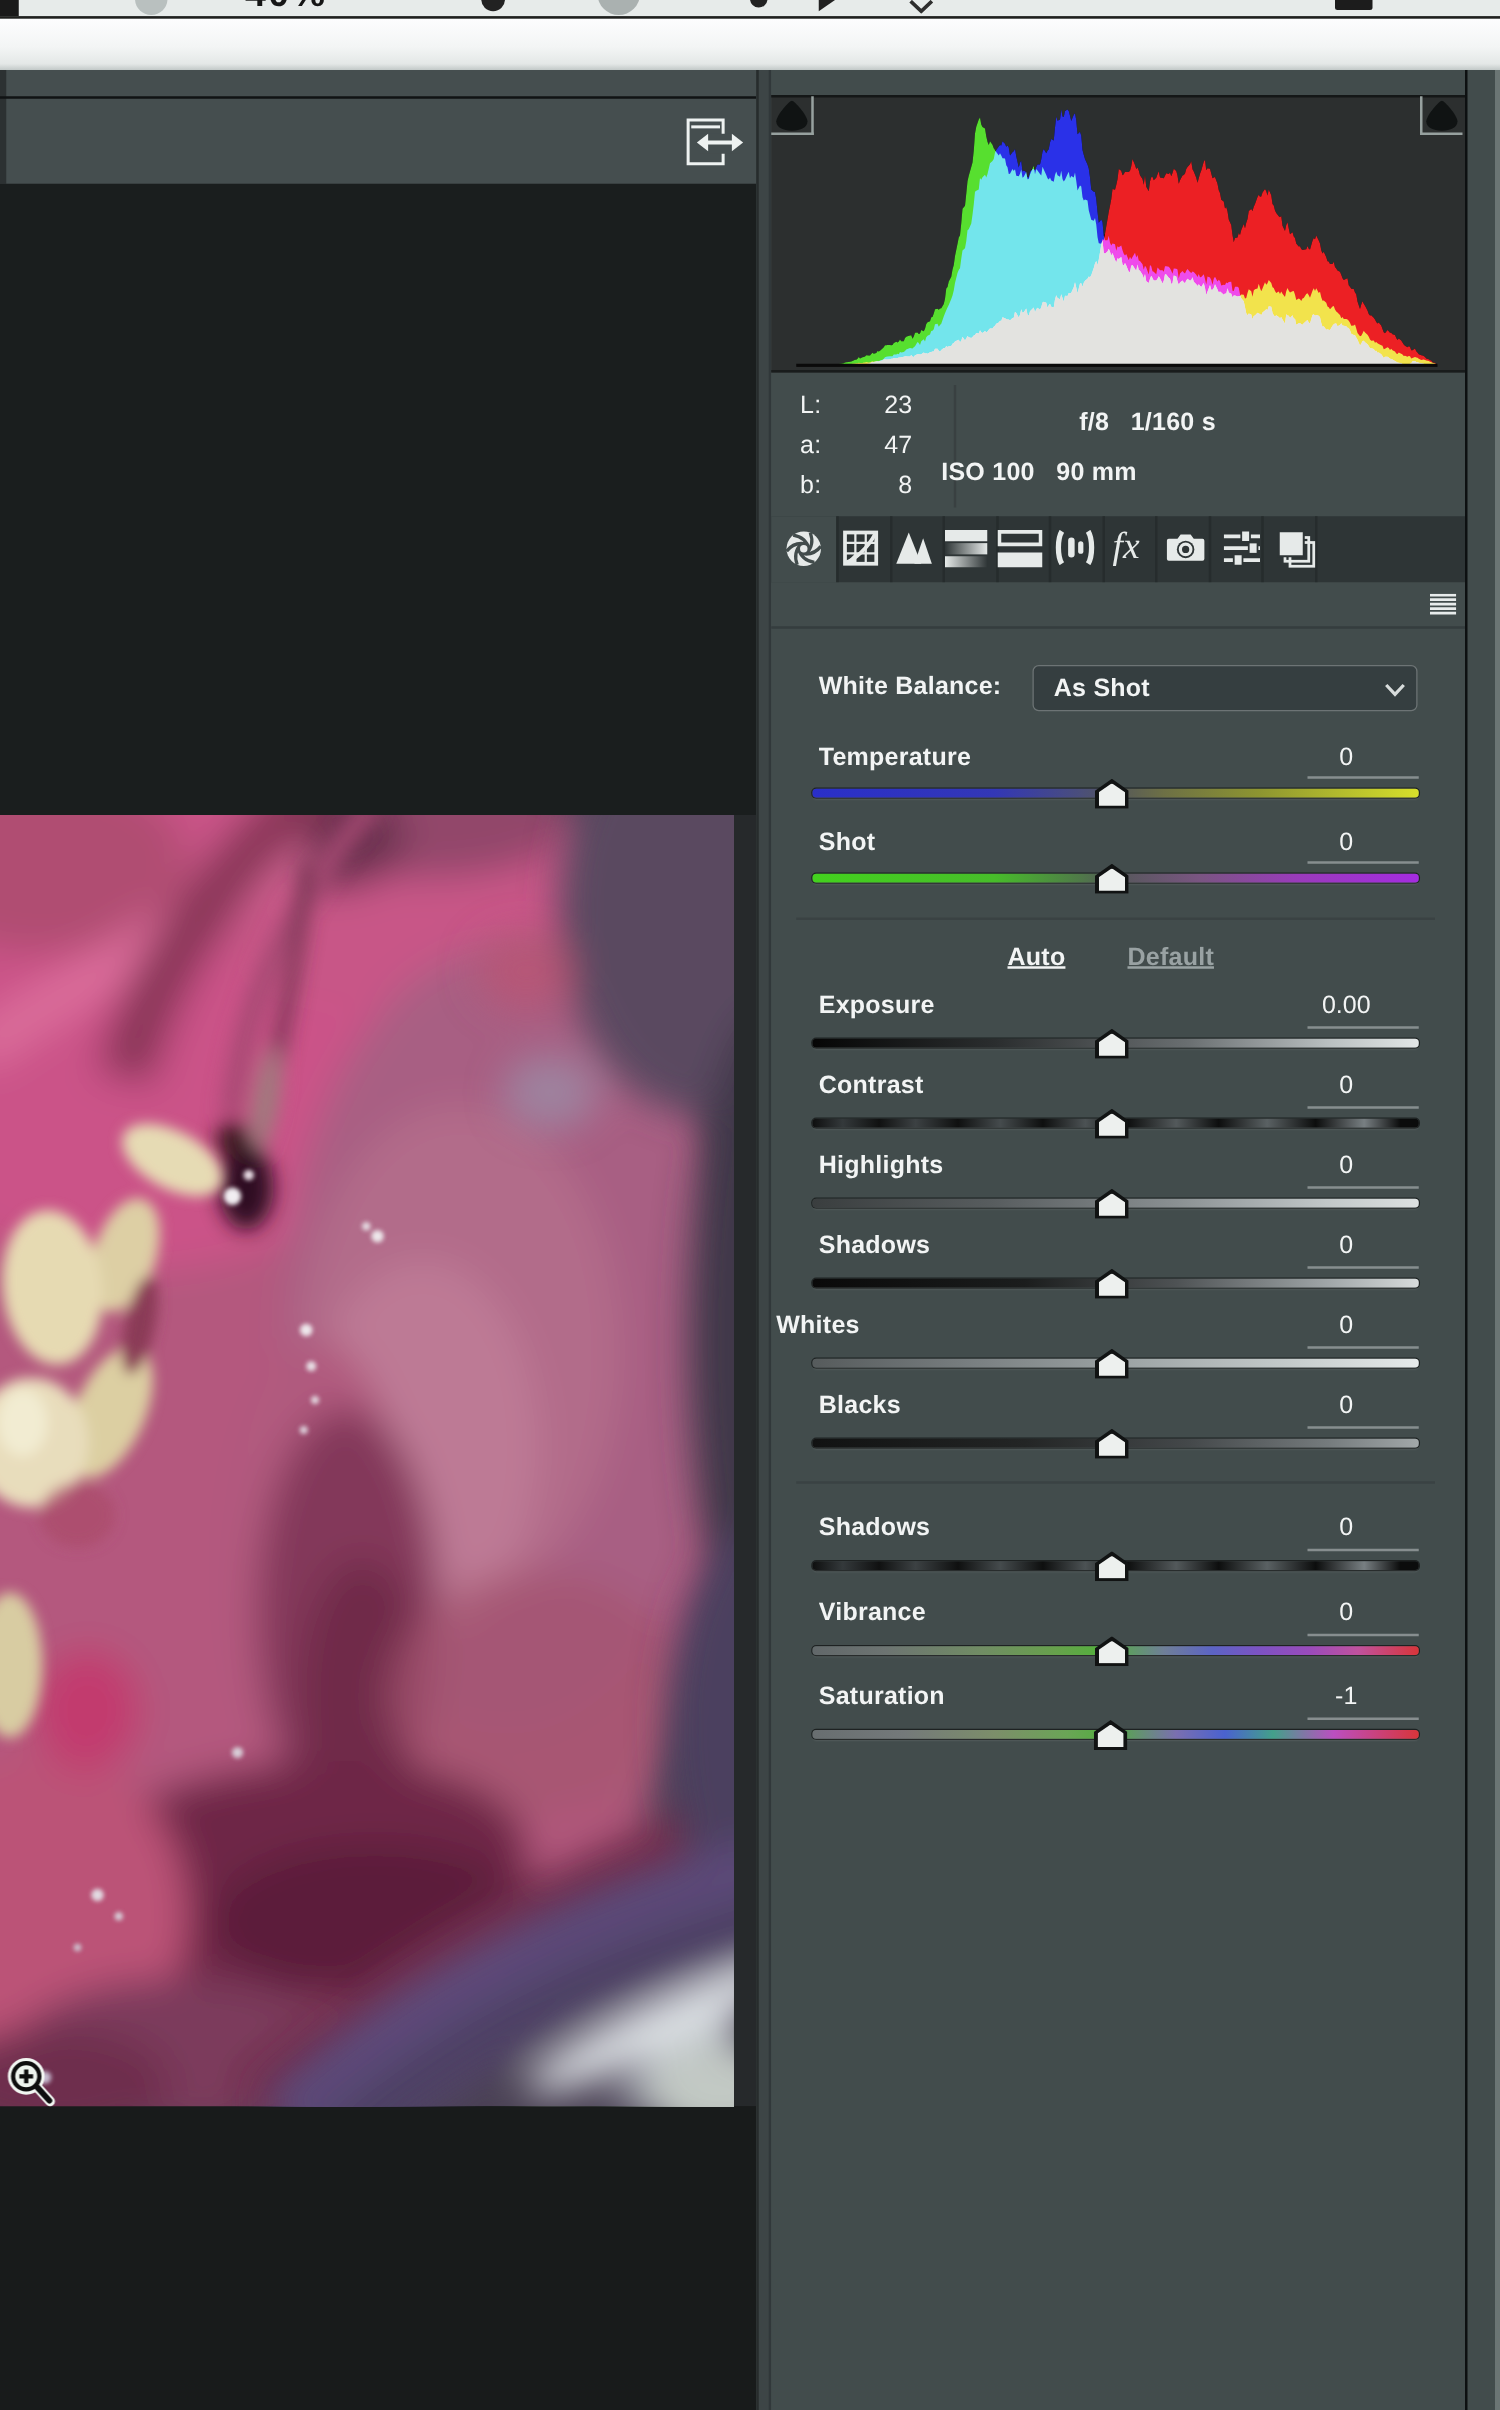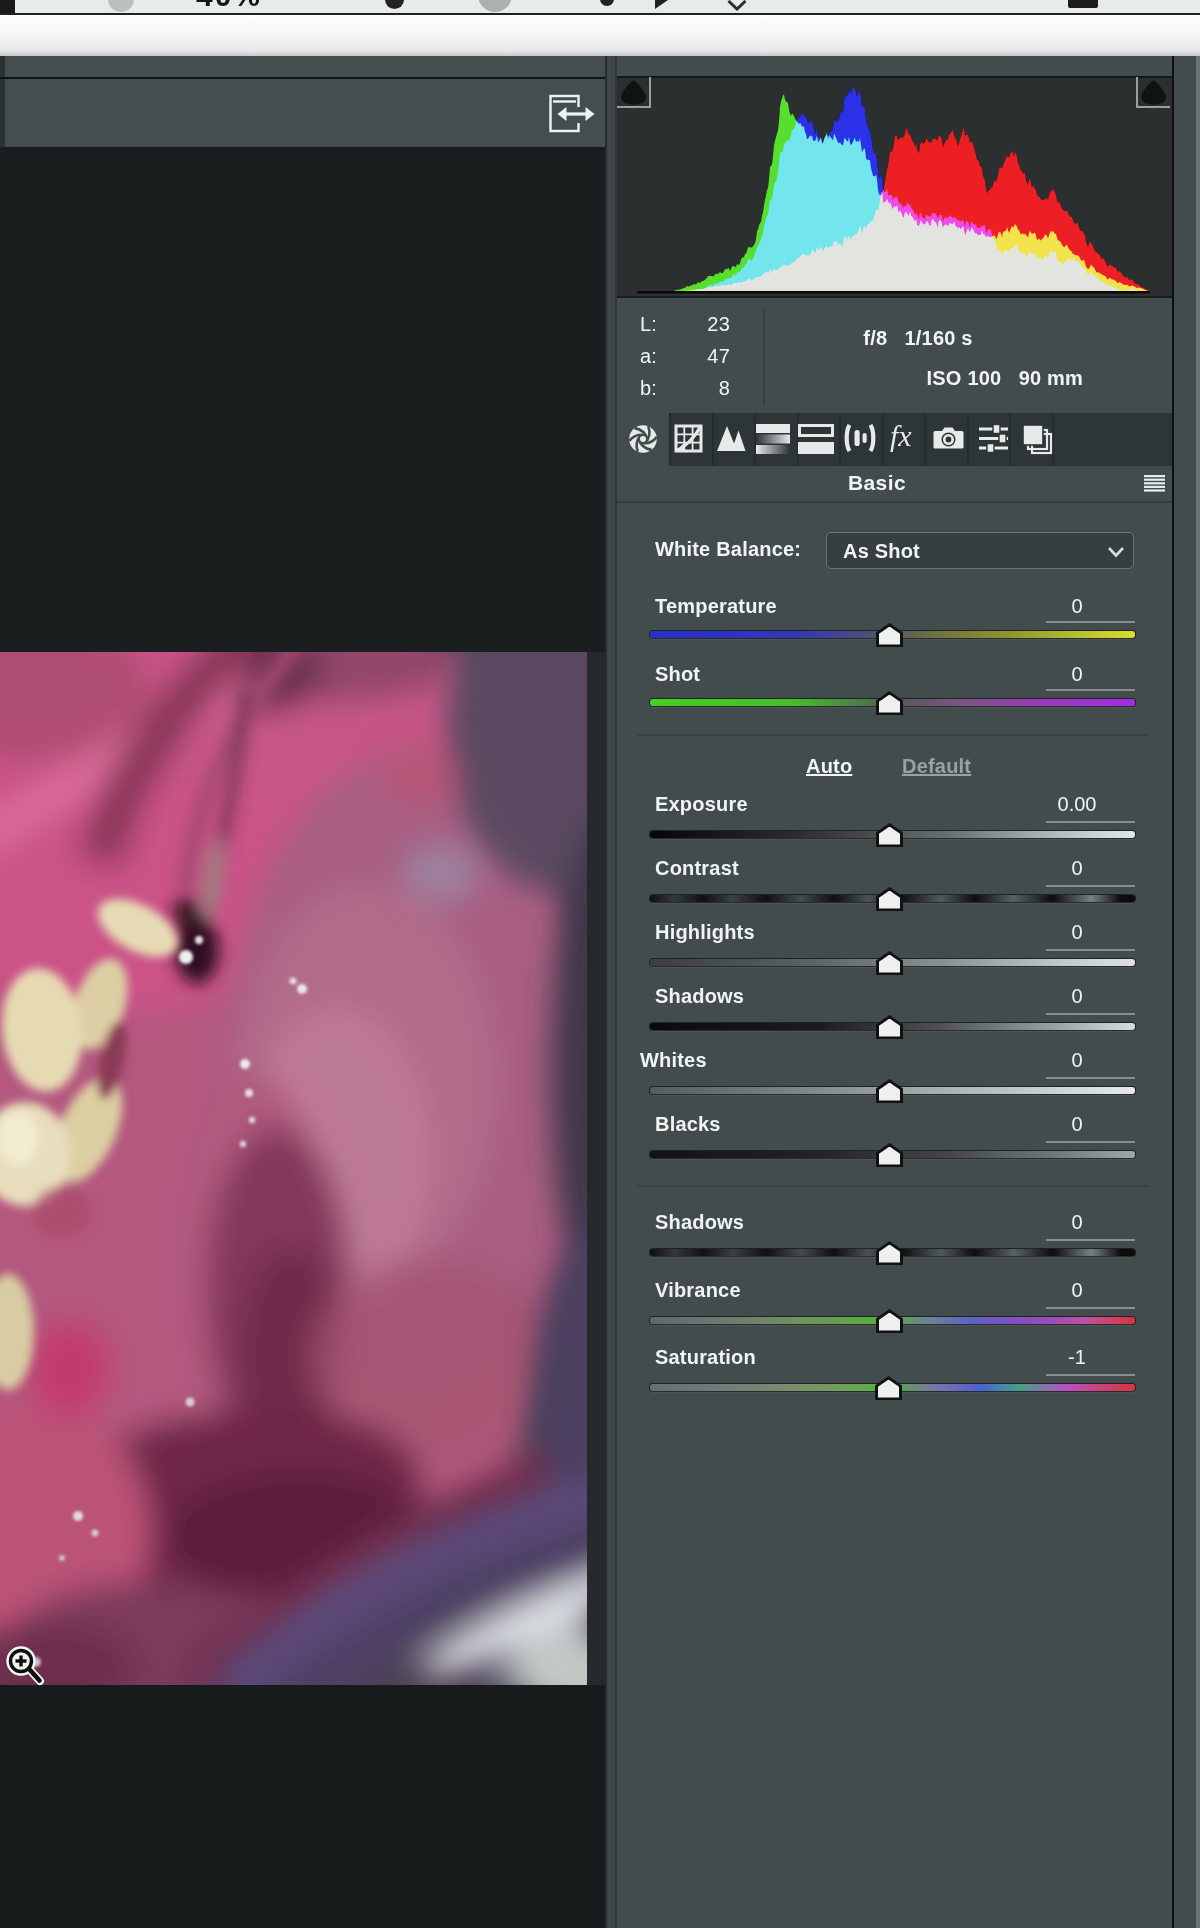--- a/index.html
+++ b/index.html
@@ -184,21 +184,21 @@
     </svg>
 
 <div class="lbl" style="left:640px;top:313px;font-weight:400">L:</div>
 <div class="lbl" style="left:640px;top:345px;font-weight:400">a:</div>
 <div class="lbl" style="left:640px;top:377px;font-weight:400">b:</div>
 <div class="lbl" style="left:640px;top:313px;width:90px;text-align:right;font-weight:400">23</div>
 <div class="lbl" style="left:640px;top:345px;width:90px;text-align:right;font-weight:400">47</div>
 <div class="lbl" style="left:640px;top:377px;width:90px;text-align:right;font-weight:400">8</div>
 <div class="abs" style="left:763px;top:308px;width:2px;height:98px;background:#394041"></div>
 <div class="lbl" style="left:753px;top:327px;width:330px;text-align:center;font-weight:600">f/8&nbsp;&nbsp; 1/160 s</div>
-<div class="lbl" style="left:753px;top:367px;width:330px;text-align:right;font-weight:600">ISO 100&nbsp;&nbsp; 90 mm</div>
+<div class="lbl" style="left:753px;top:367px;width:330px;text-align:left;font-weight:600">ISO 100&nbsp;&nbsp; 90 mm</div>
 
 <div class="abs" style="left:617px;top:413px;width:555px;height:53px;background:#2e3536"></div>
 <div class="abs" style="left:617px;top:413px;width:52px;height:53px;background:#424c4c"></div>
 <div class="abs" style="left:669px;top:413px;width:2px;height:53px;background:#262c2d"></div>
 <div class="abs" style="left:711.5px;top:413px;width:2px;height:53px;background:#262c2d"></div>
 <div class="abs" style="left:754px;top:413px;width:2px;height:53px;background:#262c2d"></div>
 <div class="abs" style="left:796.5px;top:413px;width:2px;height:53px;background:#262c2d"></div>
 <div class="abs" style="left:839px;top:413px;width:2px;height:53px;background:#262c2d"></div>
 <div class="abs" style="left:881.5px;top:413px;width:2px;height:53px;background:#262c2d"></div>
 <div class="abs" style="left:924px;top:413px;width:2px;height:53px;background:#262c2d"></div>
@@ -269,21 +269,20 @@
       <rect x="20" y="10" width="7" height="9" fill="#e6eae9" stroke="#2e3536" stroke-width="1.4"></rect>
       <rect x="8" y="19.5" width="7" height="9" fill="#e6eae9" stroke="#2e3536" stroke-width="1.4"></rect>
     </svg>
 <svg class="abs" style="left:1022px;top:424px" width="31" height="31" viewBox="0 0 31 31">
       <rect x="10" y="10" width="19" height="19" fill="none" stroke="#e6eae9" stroke-width="2.2"></rect>
       <rect x="6" y="6" width="19" height="19" fill="none" stroke="#e6eae9" stroke-width="2.2"></rect>
       <rect x="1" y="1" width="20" height="20" fill="#e6eae9" stroke="#2e3536" stroke-width="1.6"></rect>
     </svg>
 
 <div class="abs" style="left:617px;top:466px;width:555px;height:37px;background:#424c4c;border-bottom:2px solid #353d3e"></div>
-<div class="lbl" style="left:617px;top:471px;width:520px;text-align:center;font-weight:700;font-size:21px;letter-spacing:.4px">Basic</div>
 <svg class="abs" style="left:1144px;top:475px" width="21" height="17" viewBox="0 0 21 17">
       <g fill="#e8ecec">
         <rect x="0" y="0" width="21" height="2.2"></rect>
         <rect x="0" y="3.6" width="21" height="2.2"></rect>
         <rect x="0" y="7.2" width="21" height="2.2"></rect>
         <rect x="0" y="10.8" width="21" height="2.2"></rect>
         <rect x="0" y="14.4" width="21" height="2.2"></rect>
       </g>
     </svg>
 
@@ -324,21 +323,21 @@
 <div class="lbl" style="left:655px;top:921px">Highlights</div>
 <div class="val" style="top:921px">0</div>
 <div class="vline" style="top:949px"></div>
 <div class="track" style="top:959px;background:linear-gradient(90deg,#3a3e3f,#585d5f 30%,#8a9092 60%,#c2c8c9 85%,#dde1e1)"></div>
 <div class="thumb" style="left:876px;top:951px"></div>
 <div class="lbl" style="left:655px;top:985px">Shadows</div>
 <div class="val" style="top:985px">0</div>
 <div class="vline" style="top:1013px"></div>
 <div class="track" style="top:1023px;background:linear-gradient(90deg,#0a0a0a,#1b1d1d 35%,#4e5254 60%,#a0a6a8 85%,#d8dcdc)"></div>
 <div class="thumb" style="left:876px;top:1015px"></div>
-<div class="lbl" style="left:640px;top:1049px">Whites</div>
+<div class="lbl" style="left:621px;top:1049px">Whites</div>
 <div class="val" style="top:1049px">0</div>
 <div class="vline" style="top:1077px"></div>
 <div class="track" style="top:1087px;background:linear-gradient(90deg,#565b5c,#777d7f 25%,#9aa1a2 50%,#c4caca 78%,#e6eaea)"></div>
 <div class="thumb" style="left:876px;top:1079px"></div>
 <div class="lbl" style="left:655px;top:1113px">Blacks</div>
 <div class="val" style="top:1113px">0</div>
 <div class="vline" style="top:1141px"></div>
 <div class="track" style="top:1151px;background:linear-gradient(90deg,#111212,#232525 35%,#44484a 62%,#757b7d 85%,#a2a8a9)"></div>
 <div class="thumb" style="left:876px;top:1143px"></div>
 

